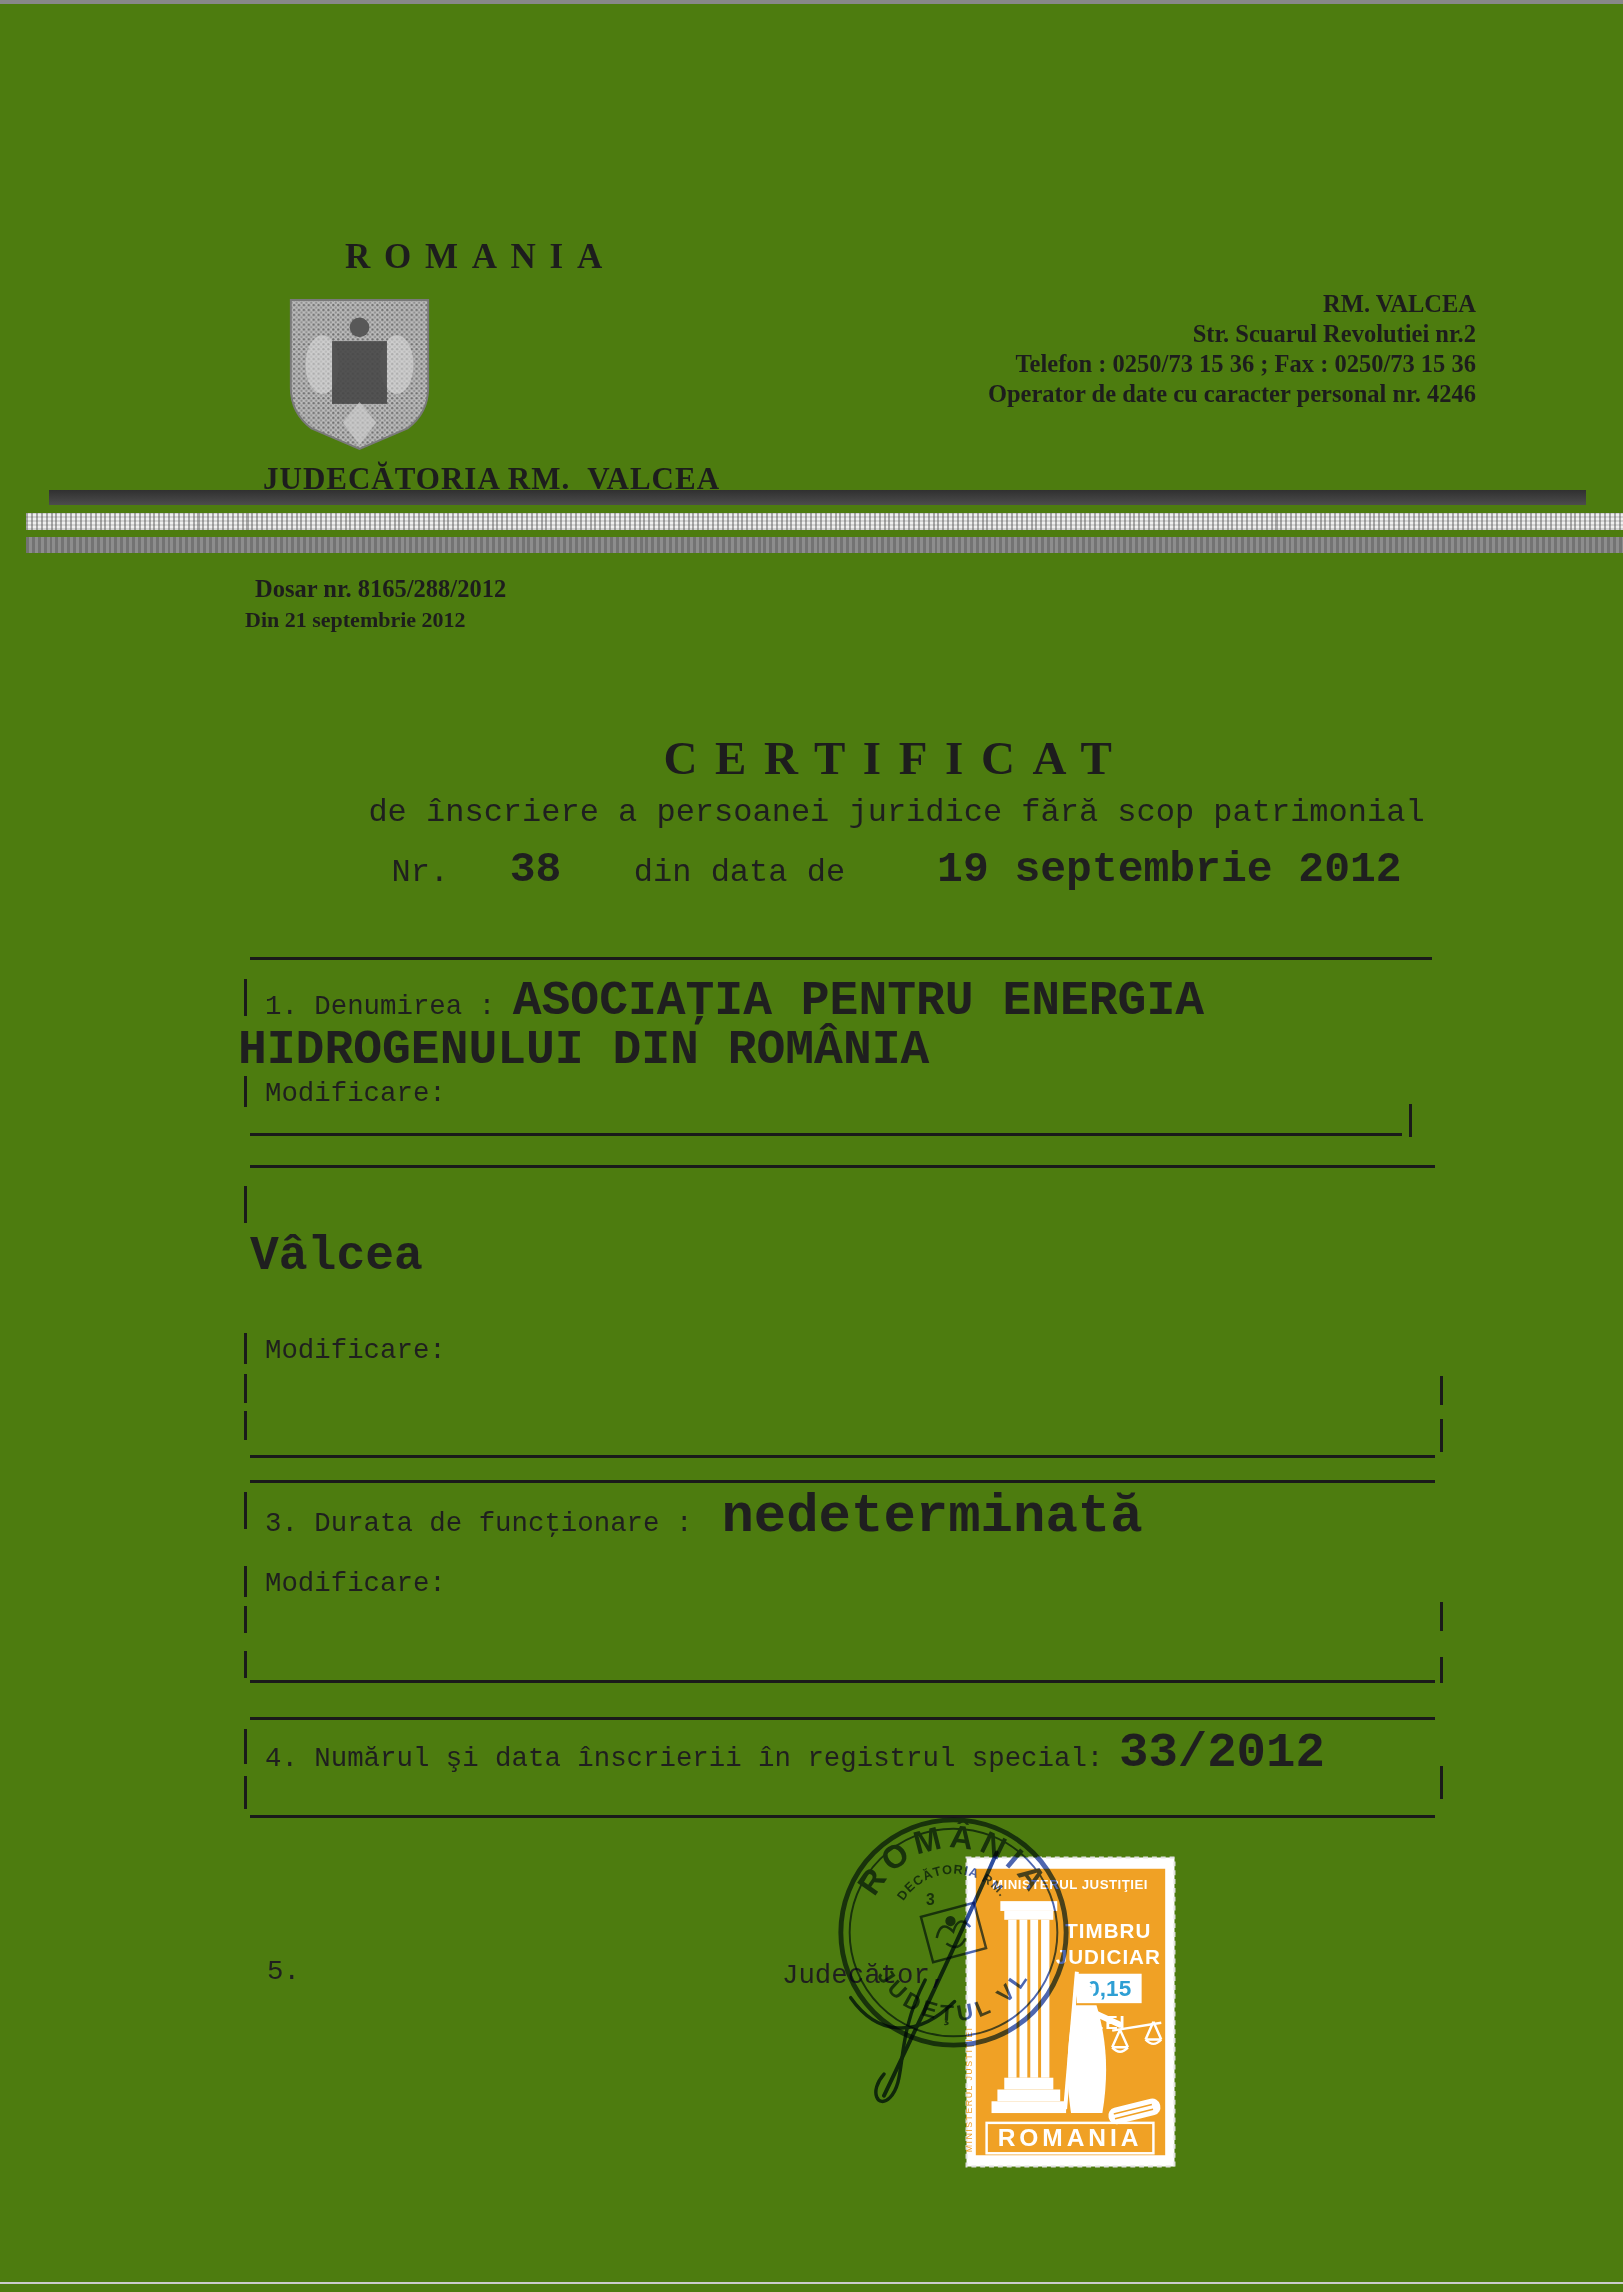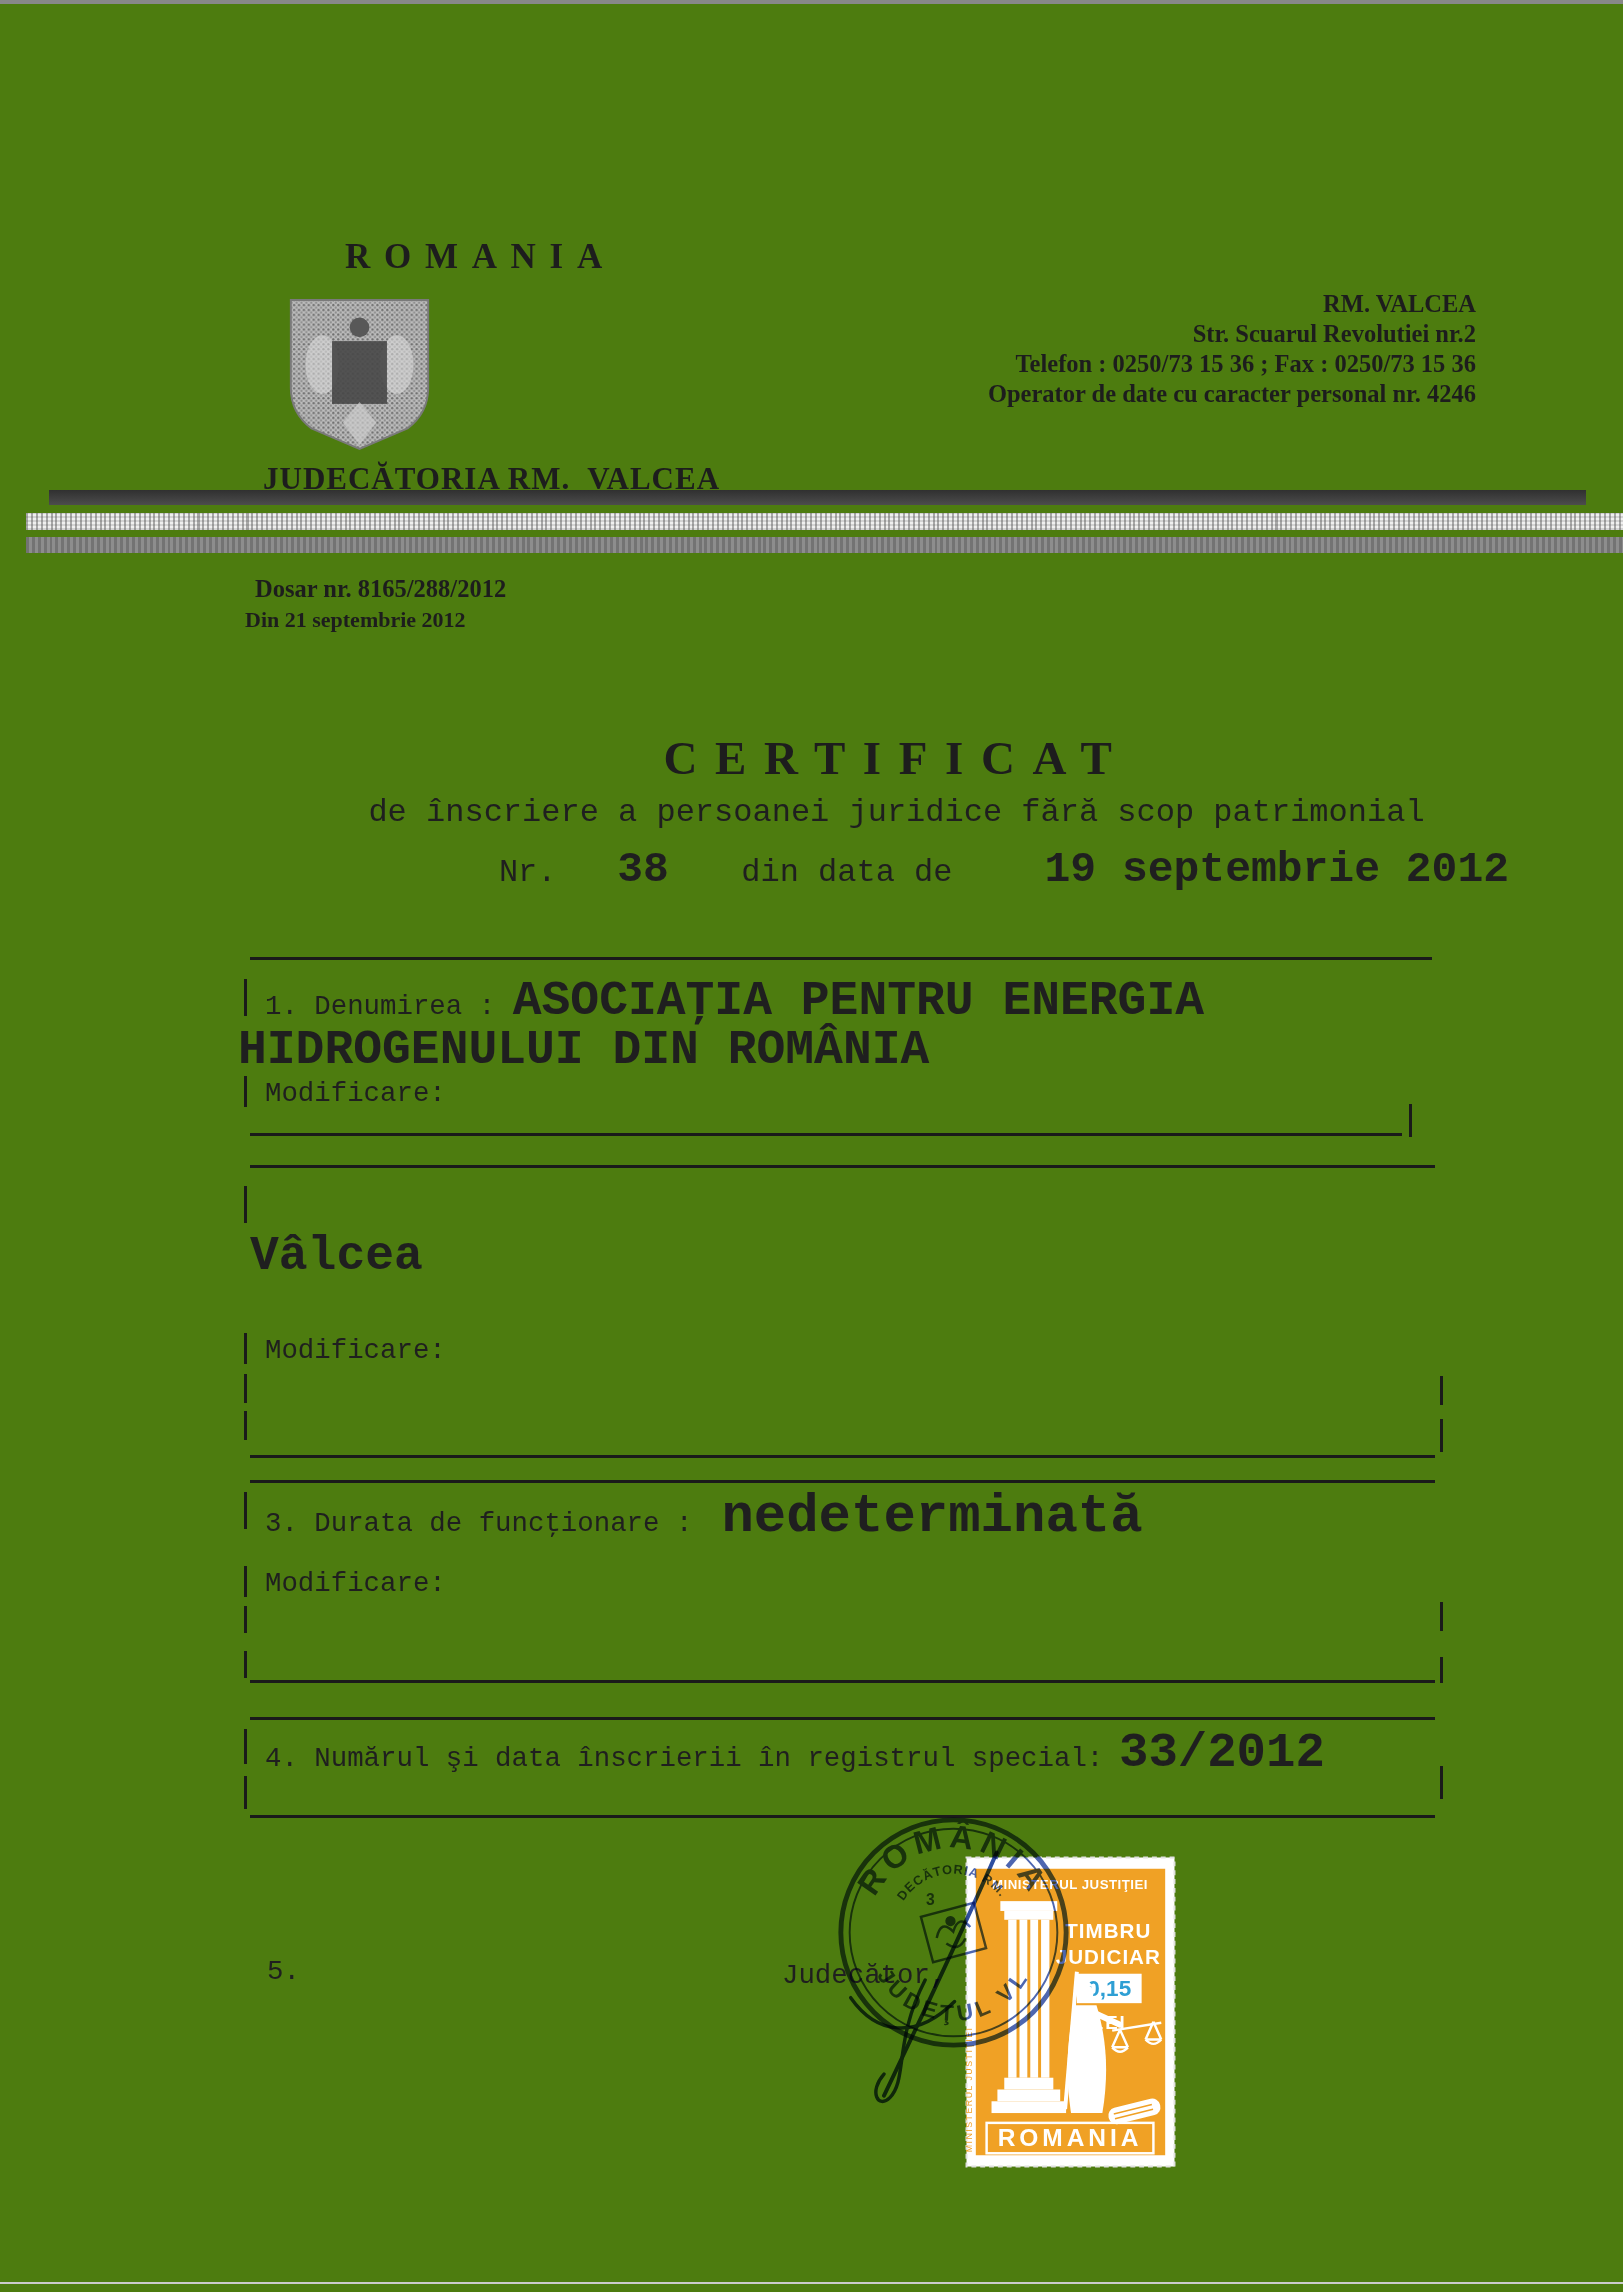--- a/index.html
+++ b/index.html
@@ -55,21 +55,21 @@
 
   <div class="abs band-dark" style="left:49px;top:486px;width:1537px;height:14.7px;"></div>
   <div class="abs band-hatch" style="left:25.5px;top:509px;width:1598px;height:16.7px;"></div>
   <div class="abs band-gray" style="left:25.5px;top:533px;width:1598px;height:15.7px;"></div>
 
   <div class="abs serif" style="left:255px;top:571px;font-size:24.5px;">Dosar nr. 8165/288/2012</div>
   <div class="abs serif" style="left:245px;top:603px;font-size:22px;">Din 21 septembrie 2012</div>
 
   <div class="abs mono" style="left:284px;top:790px;width:1225px;text-align:center;font-size:32px;">de înscriere a persoanei juridice fără scop patrimonial</div>
   <div class="abs serif" style="left:284px;top:727px;width:1225px;text-align:center;font-size:47px;letter-spacing:17.6px;">CERTIFICAT</div>
-  <div class="abs mono row" style="left:284px;top:841px;width:1225px;justify-content:flex-end;gap:47px;">
+  <div class="abs mono row" style="left:284px;top:841px;width:1225px;justify-content:center;gap:47px;">
     <span style="font-size:32px;">Nr.</span>
     <span style="font-size:43px;font-weight:700;margin-left:13.7px;">38</span>
     <span style="font-size:32px;margin-left:25.5px;">din data de</span>
     <span style="font-size:43px;font-weight:700;margin-left:45px;">19 septembrie 2012</span>
   </div>
 
   <div class="rule" style="left:250px;top:953px;width:1182px;"></div>
   <div class="vtick" style="left:244px;top:975px;height:37px;"></div>
   <div class="abs mono row" style="left:265px;top:970px;">
     <span class="lbl">1. Denumirea :</span>

